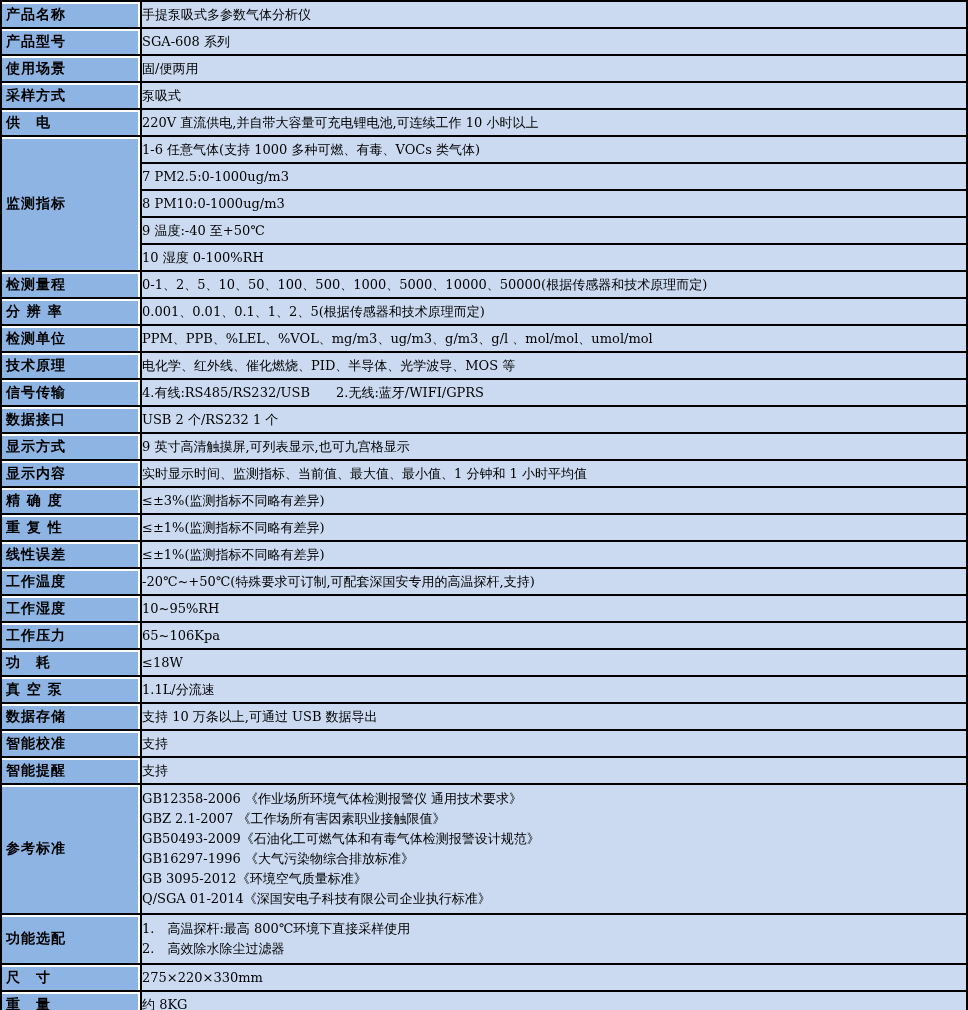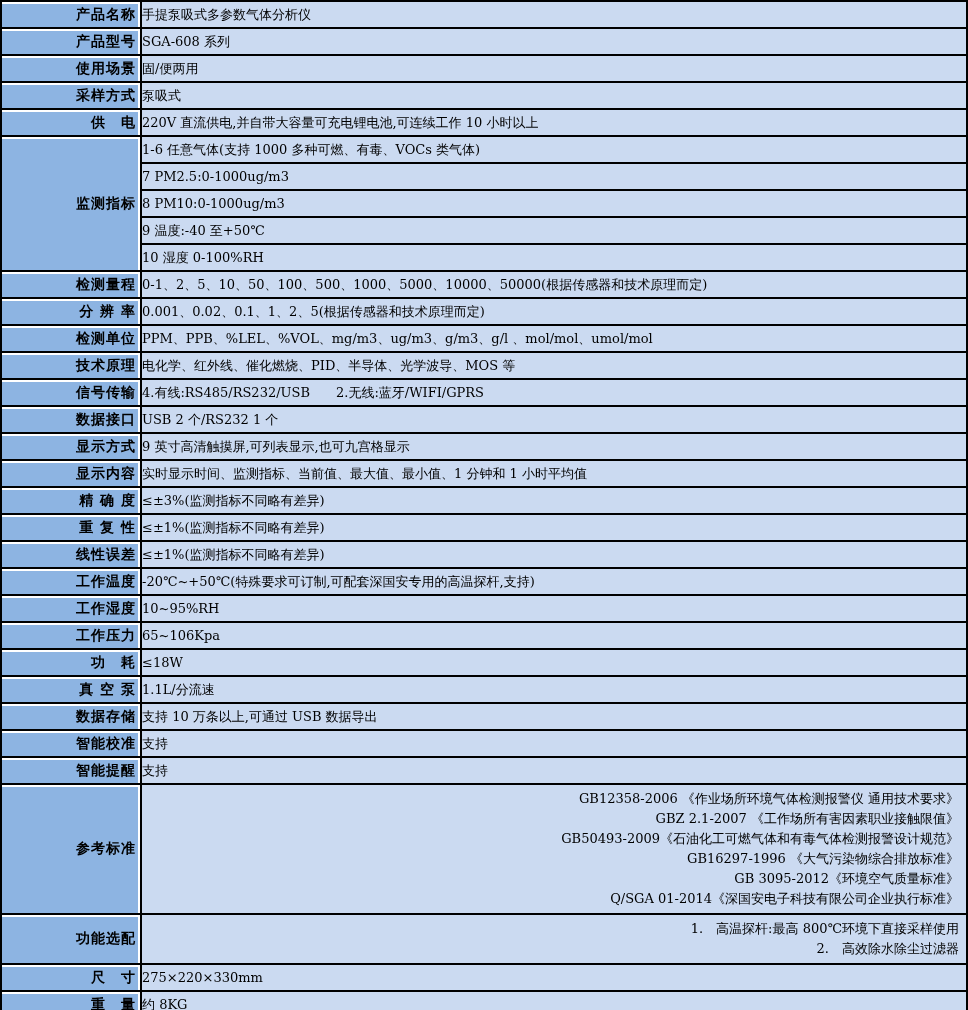--- a/index.html
+++ b/index.html
@@ -31,33 +31,33 @@
   }
   td {
     border: 2px solid var(--border);
     vertical-align: middle;
   }
   col.c-label { width: 140px; }
   td.label {
     background: var(--label-bg);
     font-weight: bold;
     font-size: 14px;
-    text-align: right;
+    text-align: left;
     padding: 2px 4px;
     letter-spacing: 1px;
     box-shadow: inset 0 2px 0 var(--highlight), inset -2px 0 0 var(--highlight);
   }
   td.value {
     background: var(--value-bg);
     font-size: 13px;
     padding: 2px 0;
     line-height: 1.35;
   }
   tr.std { height: 27px; }
-  td.value.multiline { padding: 4px 7px; text-align: right; }
+  td.value.multiline { padding: 4px 0; }
   td.value.multiline .line {
     line-height: 20px;
     white-space: nowrap;
     overflow: hidden;
   }
   tr.refs-row  { height: 127px; }
   tr.opts-row  { height: 41px; }
 </style>
 </head>
 <body>
@@ -106,21 +106,21 @@
       <tr class="std">
         <td class="value">10 湿度 0-100%RH</td>
       </tr>
 
       <tr class="std">
         <td class="label">检测量程</td>
         <td class="value">0-1、2、5、10、50、100、500、1000、5000、10000、50000(根据传感器和技术原理而定)</td>
       </tr>
       <tr class="std">
         <td class="label">分 辨 率</td>
-        <td class="value">0.001、0.02、0.1、1、2、5(根据传感器和技术原理而定)</td>
+        <td class="value">0.001、0.01、0.1、1、2、5(根据传感器和技术原理而定)</td>
       </tr>
       <tr class="std">
         <td class="label">检测单位</td>
         <td class="value">PPM、PPB、%LEL、%VOL、mg/m3、ug/m3、g/m3、g/l 、mol/mol、umol/mol</td>
       </tr>
       <tr class="std">
         <td class="label">技术原理</td>
         <td class="value">电化学、红外线、催化燃烧、PID、半导体、光学波导、MOS 等</td>
       </tr>
       <tr class="std">

